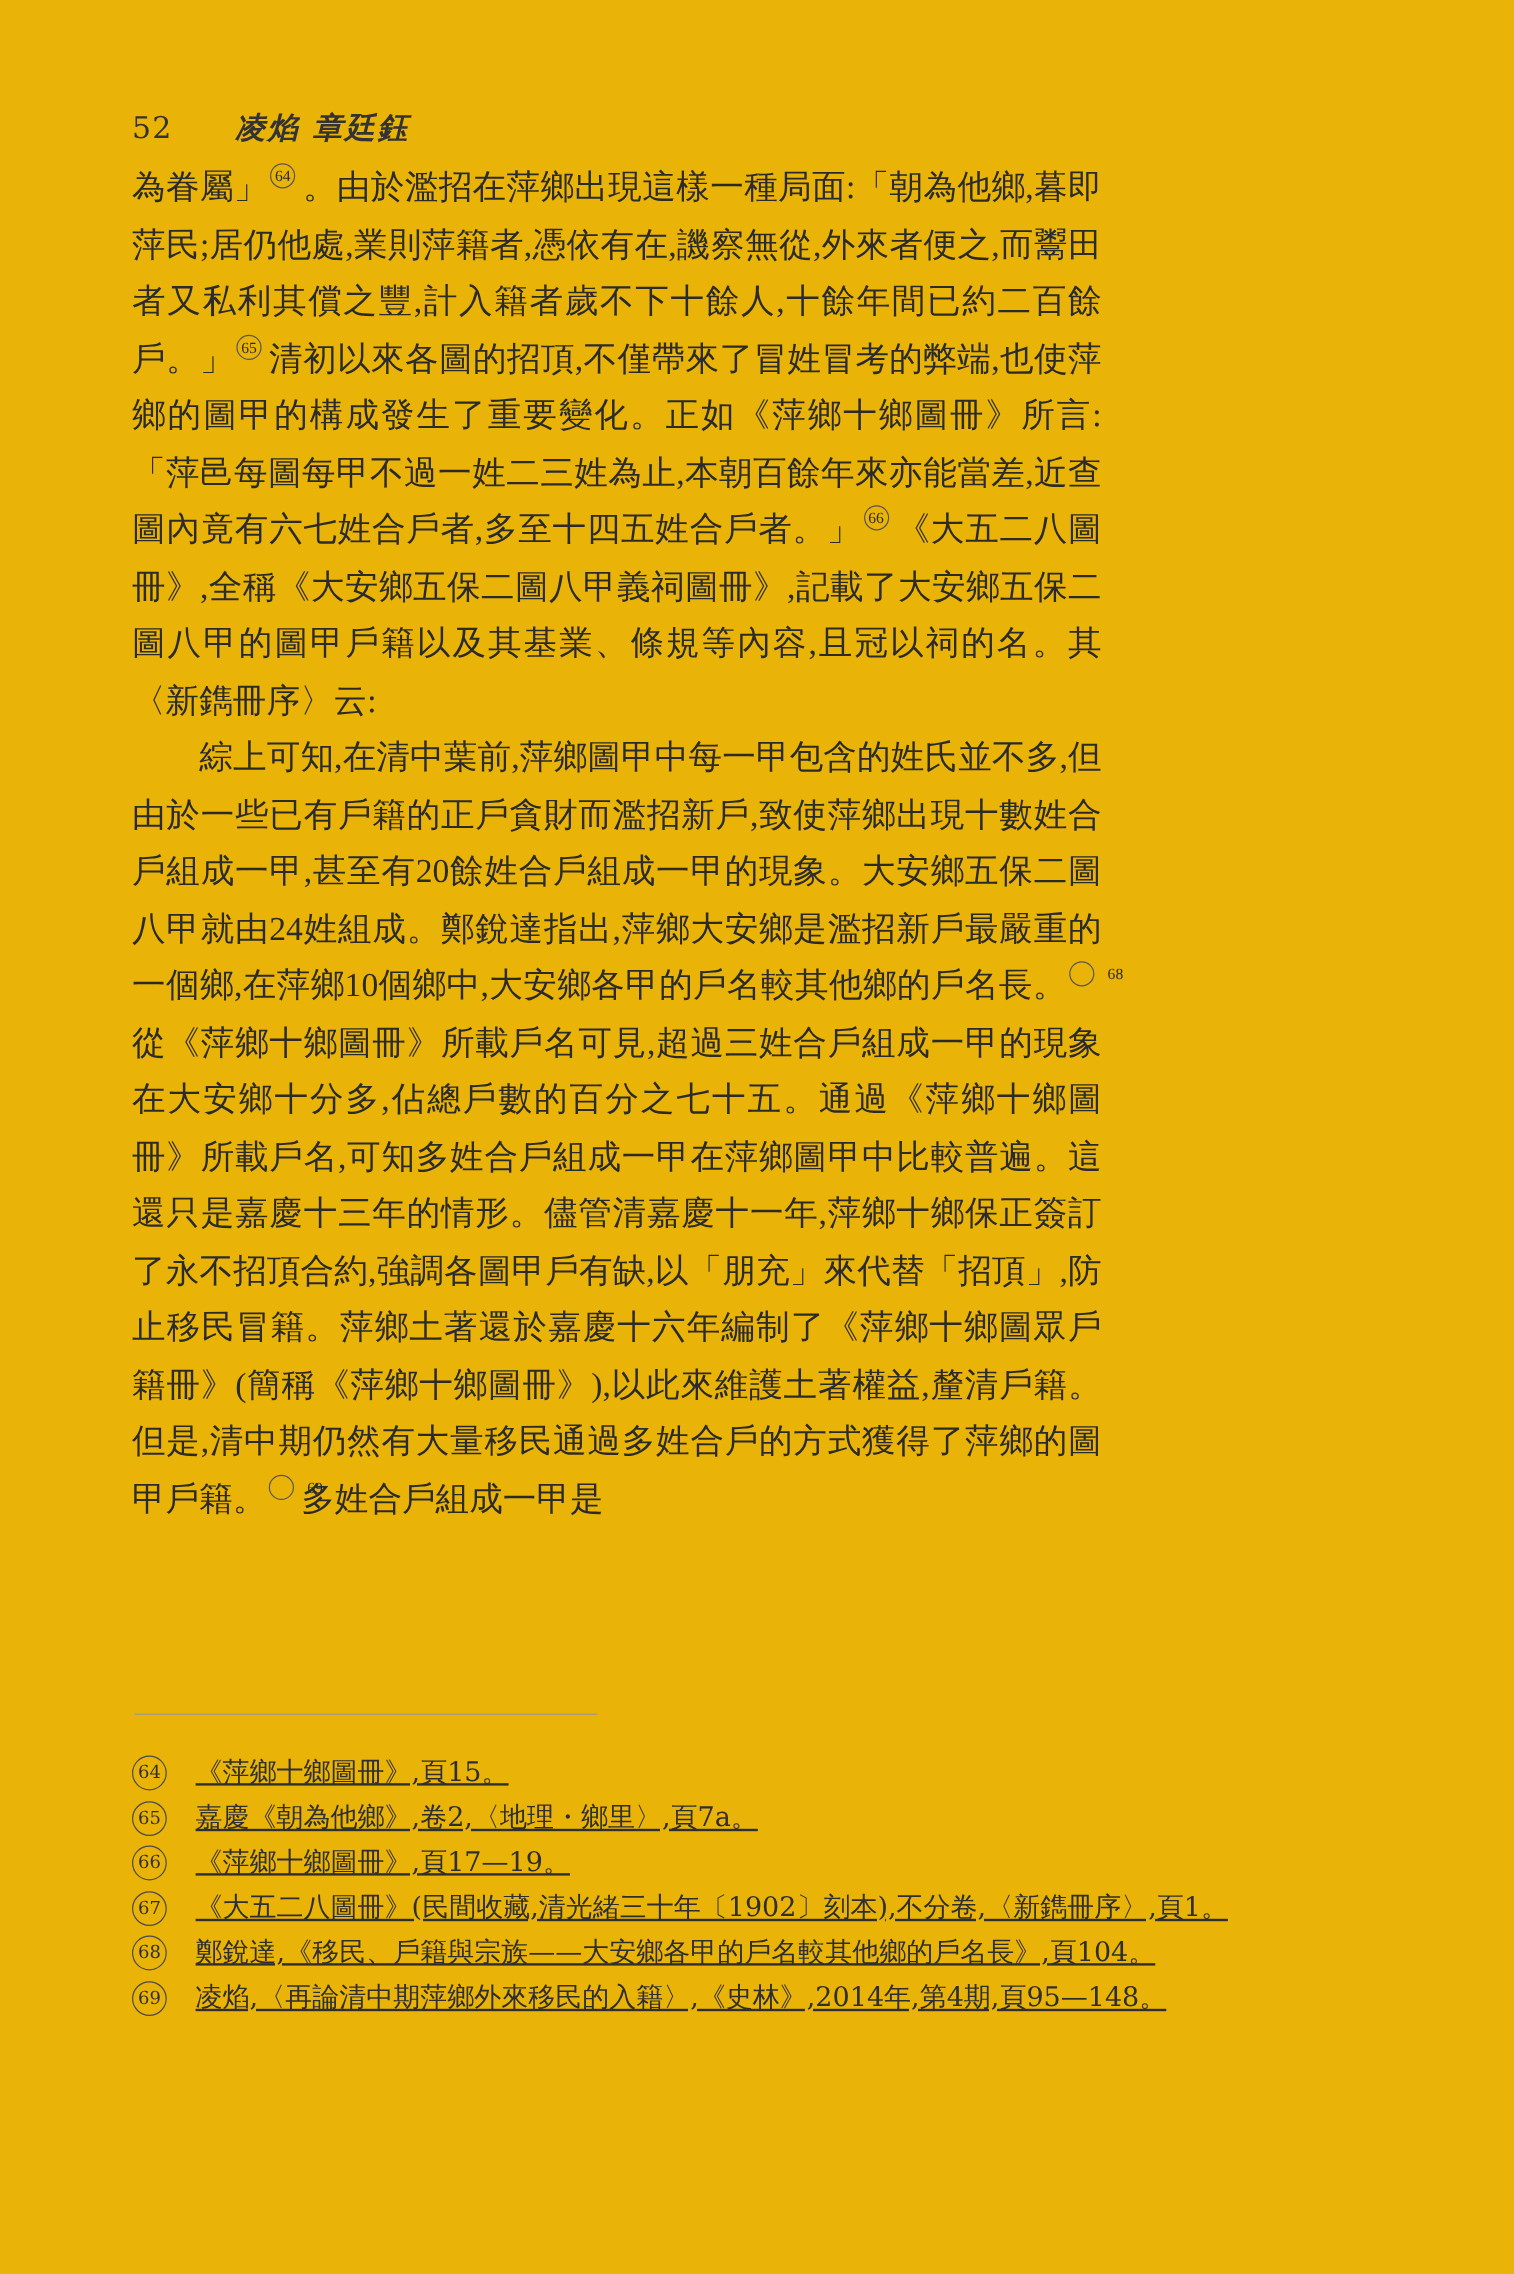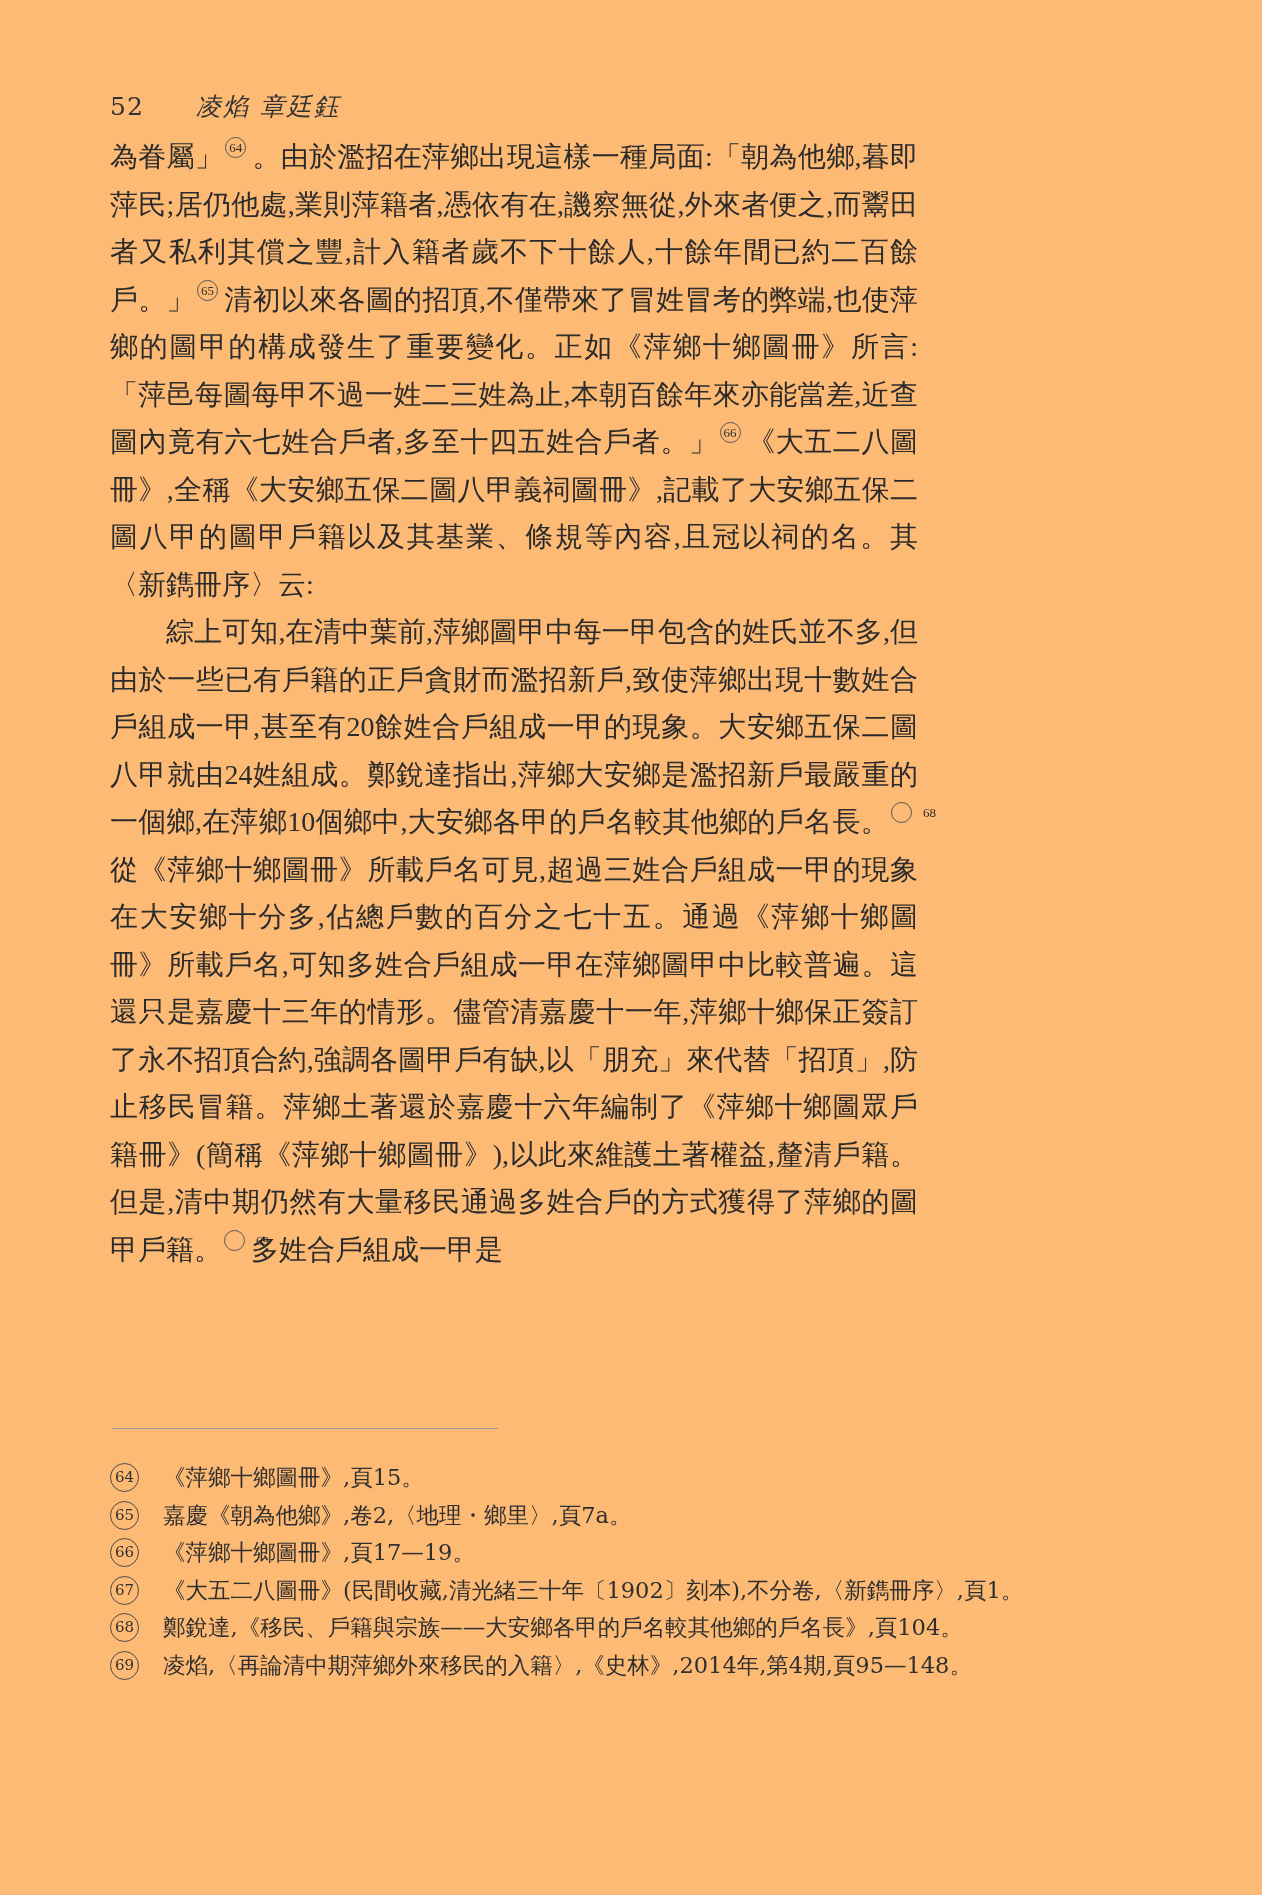--- a/index.html
+++ b/index.html
@@ -4,41 +4,42 @@
 <style>
   html, body {
     margin: 0;
     padding: 0;
     background: #ffffff;
   }
   .page {
     position: relative;
     width: 1262px;
     height: 1895px;
-    background: #fdba74;
+    background: #eab308;
     color: #2b2b2b;
     font-family: "DejaVu Serif", "Liberation Serif", serif;
     overflow: hidden;
   }
   .page-header {
     position: absolute;
     left: 110px;
     top: 90px;
     font-size: 25px;
     display: flex;
     align-items: baseline;
     color: #333;
   }
   .page-num {
     letter-spacing: 1px;
   }
   .authors {
     margin-left: 52px;
     font-style: italic;
     letter-spacing: 2px;
+    font-weight: bold;
   }
   .content {
     position: absolute;
     left: 110px;
     top: 133px;
     width: 808px;
     font-size: 28px;
     line-height: 47.5px;
     text-align: justify;
     color: #2b2b2b;
@@ -107,20 +108,21 @@
     align-items: center;
     justify-content: center;
     font-size: 15px;
     line-height: 1;
     margin: 4px 24px 0 0;
     box-sizing: border-box;
   }
   .fn-text {
     flex: 1;
     text-align: justify;
+    text-decoration: underline;
   }
 </style>
 </head>
 <body>
 
 <div class="page">
 
   <header class="page-header">
     <span class="page-num">52</span>
     <span class="authors">凌焰 章廷鈺</span>

